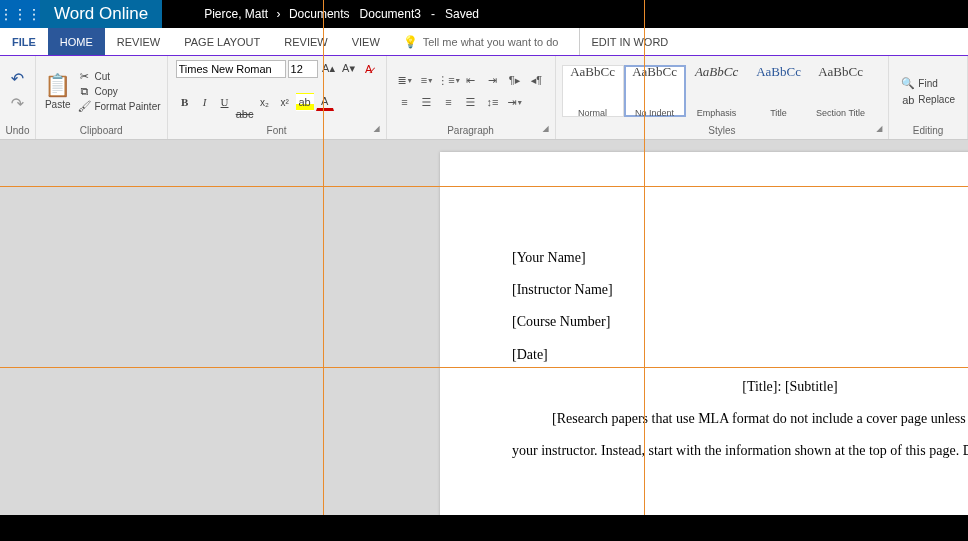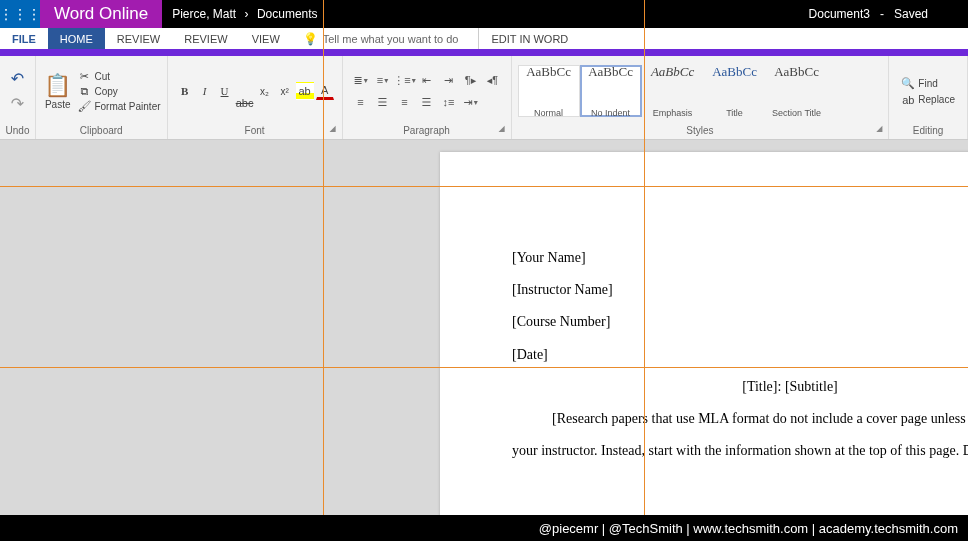--- a/index.html
+++ b/index.html
@@ -1,24 +1,24 @@
 <!DOCTYPE html>
 <html><head>
 <meta charset="utf-8">
 <style>
 * { margin:0; padding:0; box-sizing:border-box; }
 body { font-family:"Segoe UI",Arial,sans-serif; font-size:12px; width:968px; height:541px; overflow:hidden; background:#d9d9d9; position:relative; }
 .titlebar { height:28px; background:#000; color:#fff; display:flex; align-items:center; }
 .app-launcher { width:40px; height:28px; background:#0067b8; display:flex; align-items:center; justify-content:center; font-size:14px; }
-.app-name { background:#a21caf; color:#fff; height:28px; padding:0 14px; font-size:17px; display:flex; align-items:center; }
-.breadcrumb { padding:0 10px; font-size:12px; color:#fff; }
+.app-name { background:#0369a1; color:#fff; height:28px; padding:0 14px; font-size:17px; display:flex; align-items:center; }
+.breadcrumb { padding:0 10px; font-size:12px; color:#fff;margin-left:32px; }
 .breadcrumb span.link { color:#fff; }
 .breadcrumb span.sep { margin:0 5px; color:#fff; }
-.doctitle { flex:1; text-align:right; font-size:12px; color:#fff; padding-right:40px; }
-.tabs { height:28px; background:#fff; display:flex; align-items:stretch; border-bottom:7px solid #6d28d9; font-size:11px; }
+.doctitle { flex:1; text-align:left; font-size:12px; color:#fff; padding-right:40px; }
+.tabs { height:28px; background:#fff; display:flex; align-items:stretch; border-bottom:1px solid #6d28d9; font-size:11px; }
 .tab { padding:0 12px; display:flex; align-items:center; color:#444; cursor:pointer; }
 .tab.active { background:#2b579a; color:#fff; }
 .tab.file { color:#2b579a; font-weight:600; }
 .tab.search { color:#666; display:flex; align-items:center; }
 .tab.search .bulb { margin-right:4px; font-size:12px; }
 .tab.sep { border-left:1px solid #ccc; margin-left:8px; padding-left:12px; }
 .ribbon { height:84px; background:#f3f3f3; display:flex; border-bottom:1px solid #ccc; font-size:11px; color:#444; }
 .group { border-right:1px solid #ddd; display:flex; flex-direction:column; padding:2px 4px; }
 .group-body { flex:1; display:flex; align-items:center; }
 .group-label { text-align:center; font-size:10px; color:#666; padding:1px 0; position:relative; }
@@ -75,20 +75,21 @@
     <span>Document3</span>
     &nbsp;&nbsp;<span>-</span>&nbsp;&nbsp;
     <span>Saved</span>
   </div>
 </div>
 
 <div class="tabs">
   <div class="tab file">FILE</div>
   <div class="tab active">HOME</div>
   <div class="tab">REVIEW</div>
+  <div class="tab">PAGE LAYOUT</div>
   <div class="tab">REVIEW</div>
   <div class="tab">VIEW</div>
   <div class="tab search">
     <span class="bulb">💡</span>
     <span>Tell me what you want to do</span>
   </div>
   <div class="tab sep">EDIT IN WORD</div>
 </div>
 
 <div class="ribbon">
@@ -120,20 +121,27 @@
             <span>Format Painter</span>
           </div>
       </div>
     </div>
     <div class="group-label">Clipboard</div>
   </div>
 
   <div class="group">
     <div class="group-body">
         <div class="fontbox">
+      <div class="fontrow1">
+        <input class="fontsel" style="width: 110px;" value="Times New Roman">
+        <input class="fontsel" style="width: 30px;" value="12">
+        <span class="fontbtn">A▴</span>
+        <span class="fontbtn">A▾</span>
+        <span class="fontbtn" style="color:#c00">A̷</span>
+      </div>
       <div class="fontrow1">
         <span class="fontbtn b">B</span>
         <span class="fontbtn i">I</span>
         <span class="fontbtn u">U</span>
         <span class="fontbtn s">abc</span>
         <span class="fontbtn sub">x₂</span>
         <span class="fontbtn sub">x²</span>
         <span class="fontbtn" style="background:linear-gradient(#fff 60%,#ff0 60%)">ab</span>
         <span class="fontbtn" style="border-bottom:3px solid #c00">A</span>
       </div>
@@ -222,14 +230,13 @@
     <div class="body">[Research papers that use MLA format do not include a cover page unless requested by your instructor. Instead, start with the information shown at the top of this page.  Do not</div>
   </div>
 </div>
 
 <div class="overlay-h" style="top:186px"></div>
 <div class="overlay-h" style="top:367px"></div>
 <div class="overlay-v" style="left:323px"></div>
 <div class="overlay-v" style="left:644px"></div>
 
 <div class="footer">
-  <div class="right">@piecemr | @TechSmith | www.techsmith.com | academy.techsmith.com</div>
 </div>
 
 </body></html>

